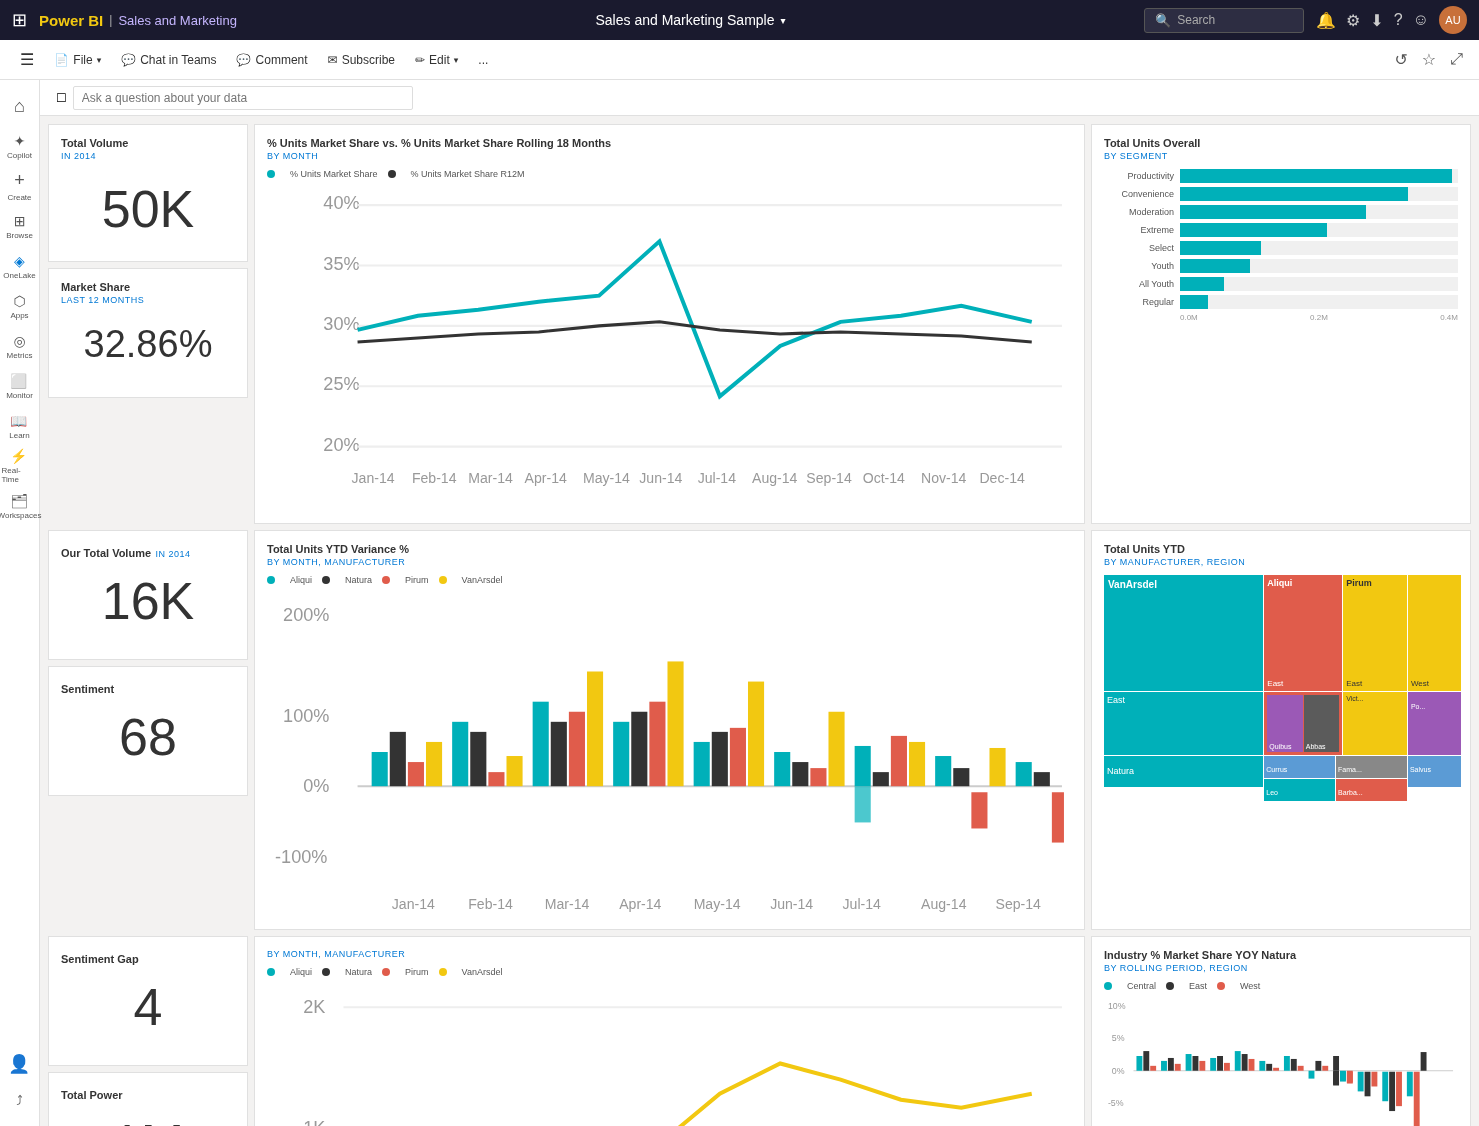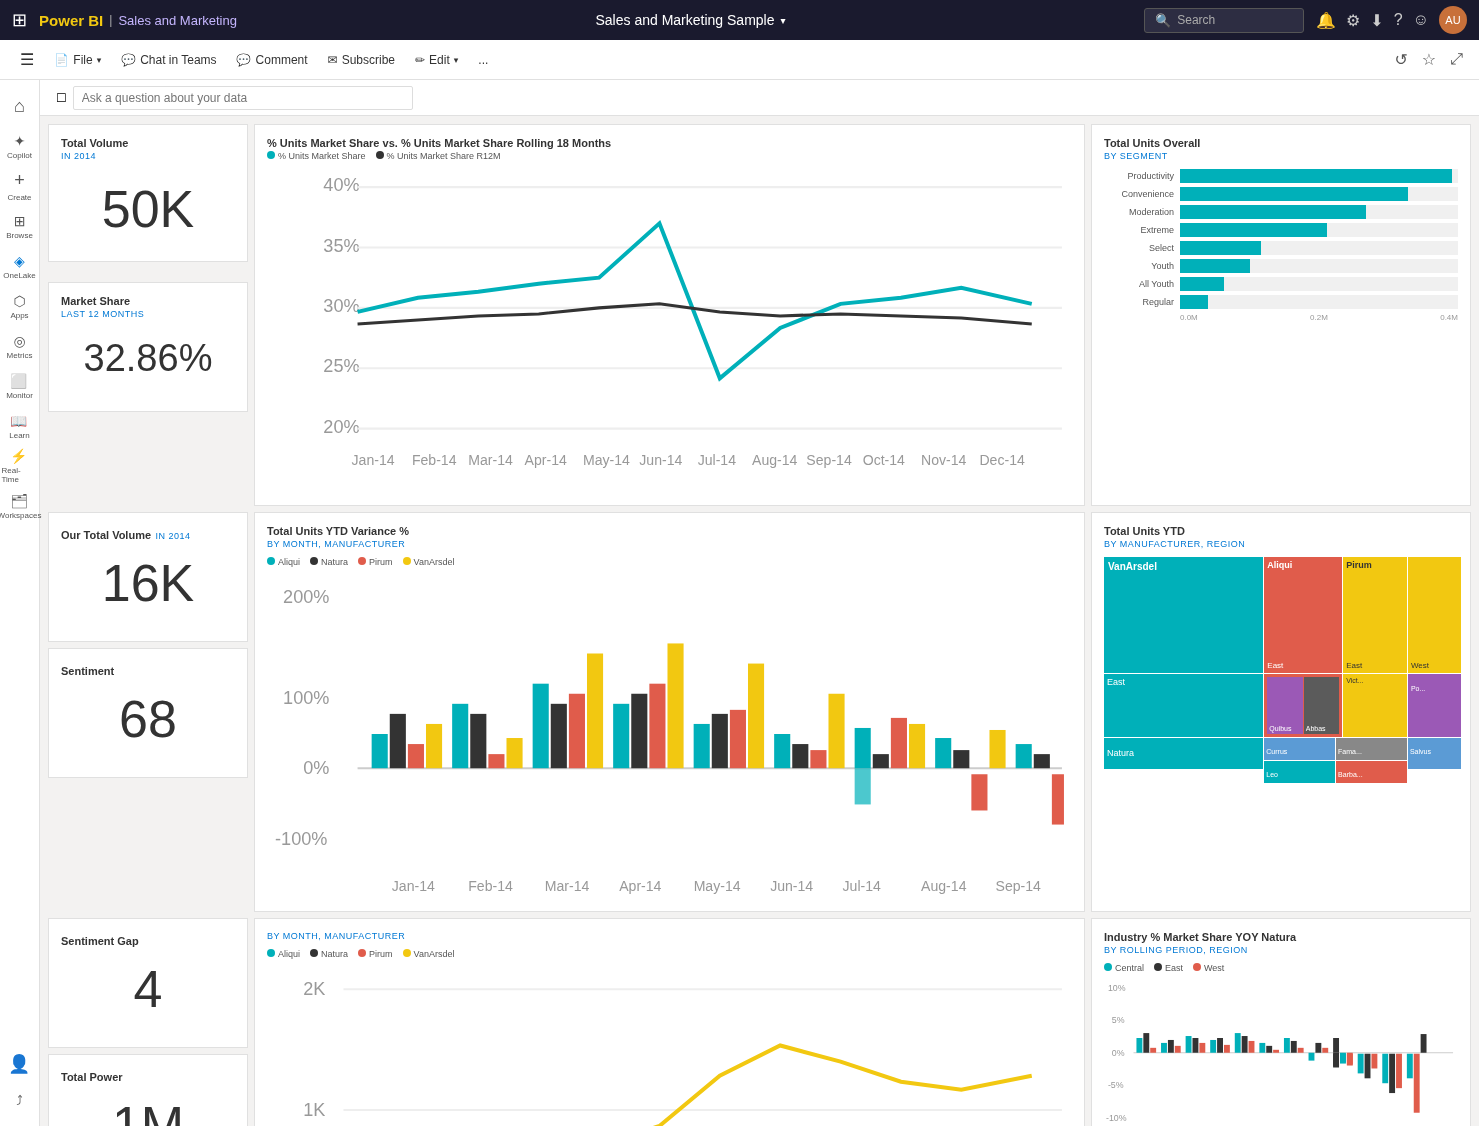--- a/index.html
+++ b/index.html
@@ -159,21 +159,21 @@
     .hbar-label { width: 70px; text-align: right; color: #555; flex-shrink: 0; }
     .hbar-track { flex: 1; height: 14px; background: #f0f0f0; }
     .hbar-fill { height: 100%; background: #00b0b9; }
     .hbar-axis { display: flex; justify-content: space-between; font-size: 8px; color: #999; margin-top: 4px; padding-left: 76px; }
 
     
     .svg-chart { width: 100%; }
 
     
     .legend { display: flex; gap: 10px; flex-wrap: wrap; font-size: 9px; color: #555; margin-bottom: 6px; }
-    .legend-item { display: flex; align-items: flex-start; gap: 3px; }
+    .legend-item { display: flex; align-items: center; gap: 15px; }
     .legend-dot { width: 8px; height: 8px; border-radius: 50%; }
 
     .card-header-row { display: flex; flex-direction: column; }
   </style>
 </head>
 <body>
 
 <div class="top-nav">
   <span class="apps-icon">⊞</span>
   <div class="brand">
@@ -252,41 +252,42 @@
 </div>
 
 <div class="qa-bar">
   <span style="margin-right:6px;font-size:12px;">☐</span>
   <input class="qa-input" type="text" placeholder="Ask a question about your data" style="">
 </div>
 
 <div class="main-content">
   <div class="dashboard-grid">
 
-    <div style="display:flex;flex-direction:column;gap:20px;">
+    <div style="display:flex;flex-direction:column;gap:6px;">
 
       <div class="card">
         <div class="card-header-row">
           <span class="card-title">Total Volume</span>
           <span class="card-subtitle">IN 2014</span>
         </div>
         <div class="card-big-value">50K</div>
       </div>
 
       <div class="card">
         <div class="card-header-row">
           <span class="card-title">Market Share</span>
           <span class="card-subtitle">LAST 12 MONTHS</span>
         </div>
         <div class="card-big-value" style="font-size:38px;">32.86%</div>
       </div>
     </div>
 
     <div class="card" style="min-height:280px;">
       <div class="card-title">% Units Market Share vs. % Units Market Share Rolling 18 Months</div>
+      <div class="card-subtitle">BY MONTH</div>
       <div class="legend">
         <div class="legend-item">
             <span class="legend-dot" style="background:#00b0b9;"></span>
             <span>% Units Market Share</span>
           </div>
         <div class="legend-item">
             <span class="legend-dot" style="background:#333;"></span>
             <span>% Units Market Share R12M</span>
           </div>
       </div>

